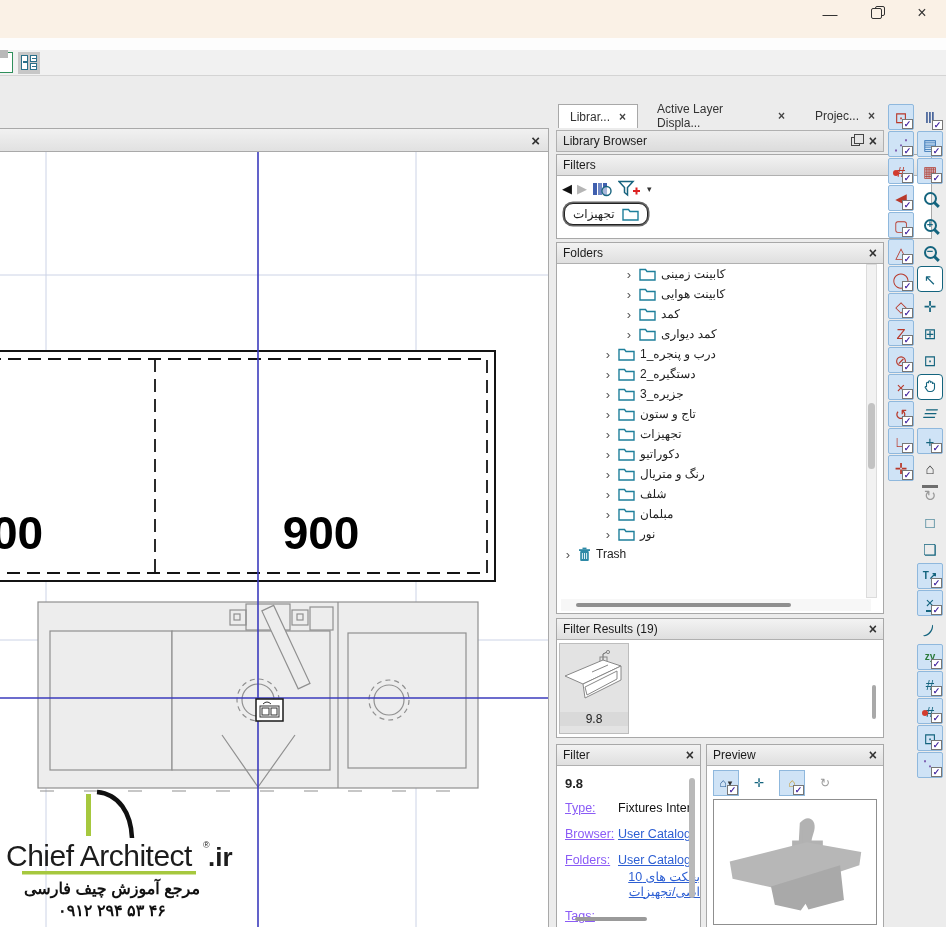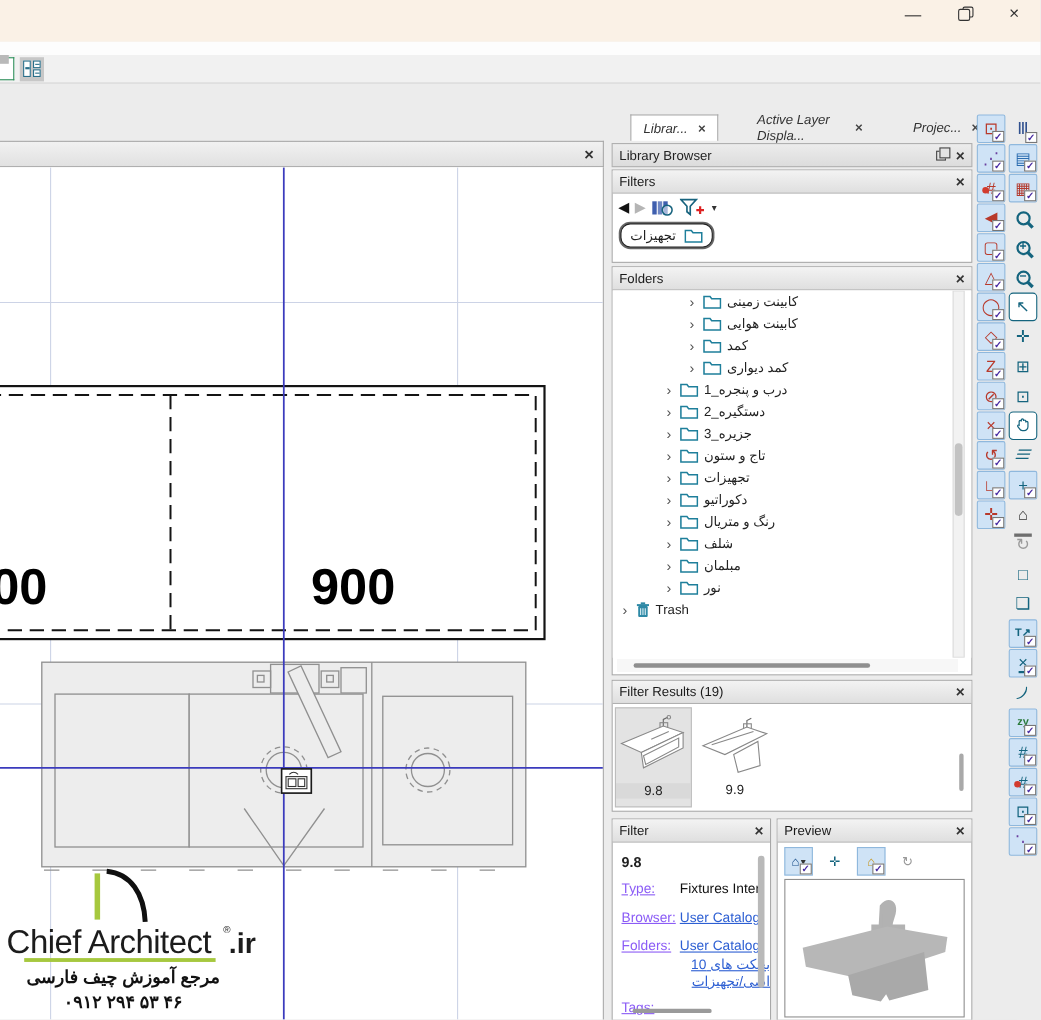--- a/index.html
+++ b/index.html
@@ -29,32 +29,32 @@
   #drawwin { position:absolute; left:0; top:128px; width:549px; height:799px; }
   #drawhead { height:24px; background:linear-gradient(#f1f1f1,#e1e1e1); border:1px solid #a9a9a9; border-left:none; display:flex; align-items:center; }
   #drawhead .x { margin-left:auto; margin-right:8px; color:#333; font-size:15px; font-weight:bold; line-height:1; }
   #drawcanvas { position:relative; width:549px; height:775px; background:#fff; border-right:1px solid #a9a9a9; overflow:hidden; }
 
   
   .box { position:absolute; border:1px solid #a8a8a8; background:#fff; }
   .sechead { height:21px; background:linear-gradient(#f3f3f3,#dfdfdf); border-bottom:1px solid #b0b0b0; display:flex; align-items:center; padding:0 6px; font-size:12px; color:#1a1a1a; }
   .sechead .x { margin-left:auto; color:#333; font-size:14px; font-weight:bold; line-height:1; }
 
-  #tabbar { position:absolute; left:571px; top:104px; width:330px; height:24px; display:flex; align-items:flex-end; gap:24px; padding-left:2px;font-style:italic; }
+  #tabbar { position:absolute; left:556px; top:104px; width:330px; height:24px; display:flex; align-items:flex-end; gap:8px; padding-left:2px; }
   .tab { height:24px; display:flex; align-items:center; gap:9px; padding:0 11px; font-size:12px; color:#333; }
   .tab.active { background:#fff; border:1px solid #a8a8a8; border-bottom:none; }
   .tabx { color:#444; font-size:12px; font-weight:bold; line-height:1; }
 
   #lbheader { position:absolute; left:556px; top:130px; width:328px; height:22px; background:linear-gradient(#ececec,#dcdcdc); border:1px solid #b0b0b0; display:flex; align-items:center; padding:0 6px; }
   #lbheader .sp { margin-left:auto; display:flex; gap:9px; align-items:center; }
   .float-ic { width:9px; height:9px; border:1.2px solid #444; position:relative; }
   .float-ic::before { content:""; position:absolute; left:2px; top:-4px; width:8px; height:8px; border:1.2px solid #444; background:#e4e4e4; }
   #lbheader .x { color:#333; font-size:14px; font-weight:bold; }
 
-  #filtersbox { left:556px; top:154px; width:328px; height:85px; }
+  #filtersbox { left:556px; top:154px; width:376px; height:85px; }
   #searchrow { display:flex; align-items:center; gap:5px; padding:4px 5px 3px 5px; }
   #searchinput { width:186px; height:21px; border:1px solid #8a8a8a; font-size:11.5px; padding:0 5px; color:#333; font-family:"Liberation Sans",sans-serif; }
   #searchinput::placeholder { color:#9a9a9a; }
   .navarr { font-size:13px; }
   #chiprow { padding:3px 5px; }
   .chip { display:inline-flex; align-items:center; gap:7px; padding:3px 8px; border:1.6px solid #222; border-radius:9px; box-shadow:0 0 0 1.5px #666; font-size:12px; color:#222; background:#fff; margin-left:2px; }
 
   #foldersbox { left:556px; top:242px; width:328px; height:372px; }
   #tree { position:relative; height:334px; overflow:hidden; background:#fff; }
   .trow { height:20px; display:flex; align-items:center; gap:5px; font-size:12px; color:#222; }
@@ -428,34 +428,20 @@
               <rect x="37" y="8" width="7" height="5" fill="none"></rect>
               <polygon points="2,27 40,11 58,17 20,35"></polygon>
               <polygon points="20,35 58,17 58,31 22,49"></polygon>
               <line x1="29" y1="23" x2="45" y2="16"></line>
               <polygon points="22,38 54,22 54,30 24,46" fill="none"></polygon>
             </g>
           </svg>
         </div>
         <div class="tlabel">9.8</div>
       </div>
-      <div class="thumb">
-        <div class="timg">
-          <svg width="62" height="58" viewBox="0 0 62 58">
-            <g fill="#fff" stroke="#888" stroke-width="1">
-              <path d="M42,14 v-7 l4,-2" fill="none" stroke="#666"></path>
-              <rect x="39" y="10" width="7" height="5" fill="none"></rect>
-              <polygon points="2,30 42,13 60,19 22,38"></polygon>
-              <polygon points="30,38 52,26 54,48 34,54"></polygon>
-              <line x1="10" y1="29" x2="48" y2="17"></line>
-            </g>
-          </svg>
-        </div>
-        <div class="tlabel">9.9</div>
-      </div>
       <div id="results-vscroll"></div>
   </div>
 </div>
 
 <div class="box" id="detailsbox">
   <div class="sechead">
     <span>Filter</span>
     <span class="x">×</span>
   </div>
   <div id="detailsbody">

